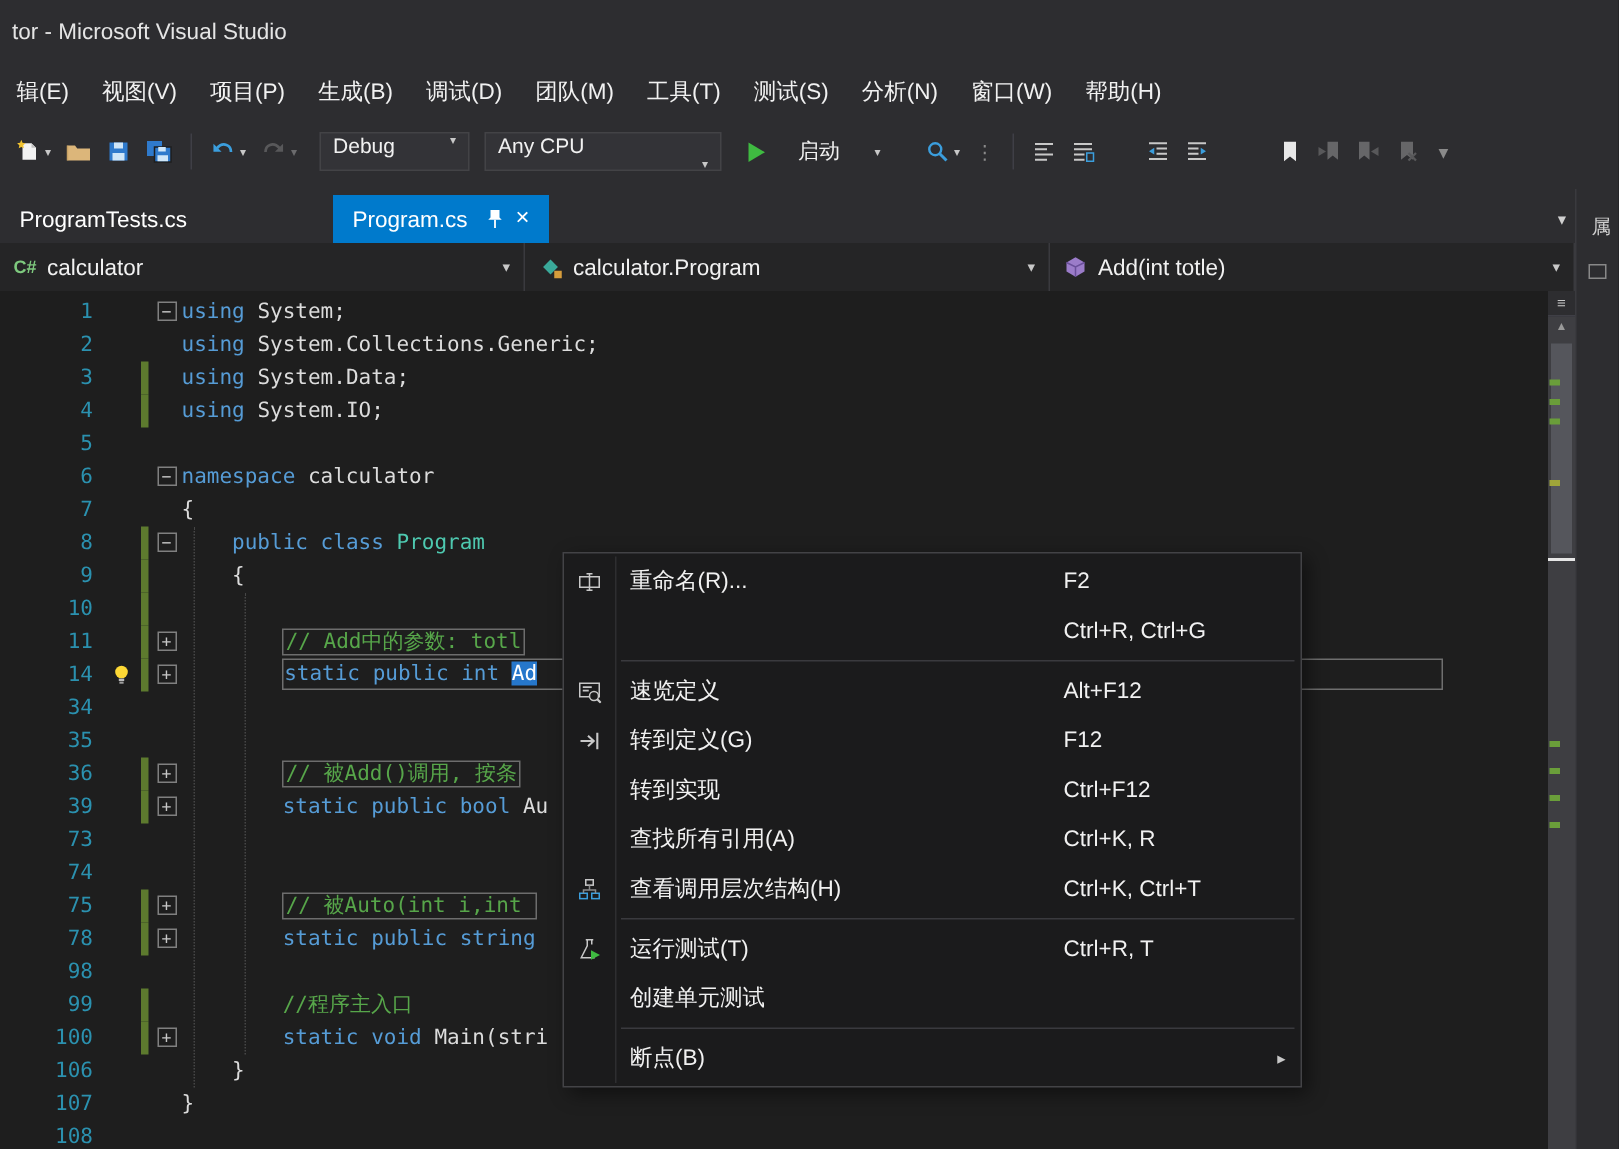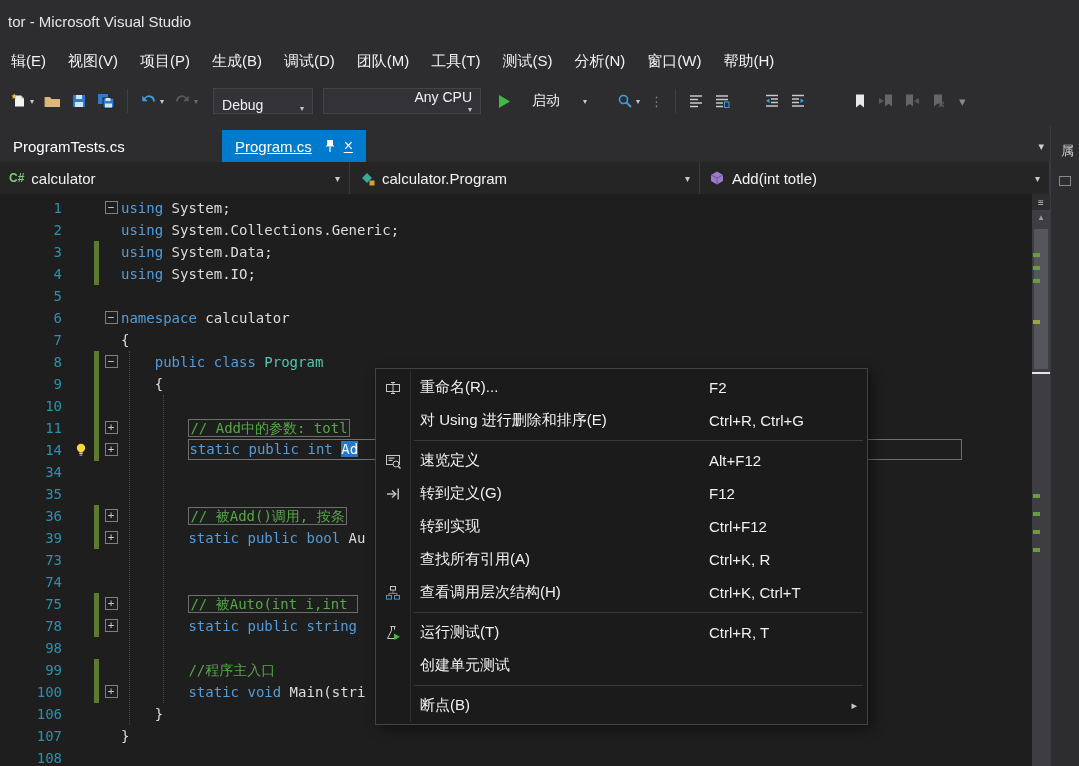--- a/index.html
+++ b/index.html
@@ -12,35 +12,35 @@
             font-size:15px;color:#e5e5e5;}
   .menubar{height:34px;display:flex;align-items:flex-end;font-size:15px;}
   .menu-item{padding:5px 11px;cursor:default;}
 
   .toolbar{height:50px;display:flex;align-items:center;padding:0 6px;}
   .tbtn{display:flex;align-items:center;padding:4px 3px;margin:0 2px;}
   .tbtn svg{display:block;}
   .caret{font-size:8px;color:#c8c8c8;margin-left:3px;}
   .tsep{width:1px;height:24px;background:#3f3f46;margin:0 7px;}
   .combo{width:100px;height:26px;background:#333337;border:1px solid #434346;
-         display:flex;align-items:flex-end;font-size:14px;padding:0 8px;margin-left:10px;}
+         display:flex;align-items:flex-start;font-size:14px;padding:0 8px;margin-left:10px;}
   .combo.wide{width:158px;flex-direction:column;}
   .combo .caret{margin-left:auto;}
   .start{margin-left:14px;font-size:14px;}
   .lblstart{margin:0 20px;text-align:right;}
   .disabled{opacity:.4;}
   .ogrip{color:#8a8a8a;font-size:13px;margin:0 5px;}
   .bmgroup{margin-left:36px;display:flex;}
 
   
   .maincol{width:1050px;}
   .tabbar{height:32px;margin-top:4px;display:flex;position:relative;}
   .tab{display:flex;align-items:center;padding:0 13px;font-size:15px;color:#fff;}
   .tab:first-child{min-width:222px;}
-  .tab.active{background:var(--accent,#007acc);text-decoration:underline;}
+  .tab.active{background:var(--accent,#007acc);}
   .tab .pin{margin-left:12px;display:flex;}
   .tab .closex{margin-left:8px;font-size:16px;line-height:14px;color:#fff;}
   .tab-dd{position:absolute;right:6px;top:10px;color:#d0d0d0;font-size:11px;}
 
   .navbar{height:32px;background:#252526;display:flex;}
   .nav-dd{flex:1;display:flex;align-items:center;padding:0 9px;font-size:15px;
           border-right:1px solid #3a3a3e;}
   .nav-dd .icn{margin-right:7px;display:flex;}
   .nav-dd .ddcaret{margin-left:auto;font-size:10px;color:#c8c8c8;}
   .csbadge{font-weight:bold;font-size:12px;color:#7ec97e;}
@@ -588,21 +588,20 @@
         <svg width="16" height="16">
           <rect x="1.5" y="4.5" width="13" height="7" fill="none" stroke="#c8c8c8"></rect>
           <path d="M6 2.5h4M8 2.5v11M6 13.5h4" stroke="#c8c8c8" fill="none"></path>
         </svg>
       </span>
       <span class="lbl">重命名(R)...</span>
       <span class="sc">F2</span>
     </div>
     <div class="mi">
       <span class="ic"></span>
-      <span class="lbl">对 Using 进行删除和排序(E)</span>
       <span class="sc">Ctrl+R, Ctrl+G</span>
     </div>
     <div class="msep"></div>
     <div class="mi">
       <span class="ic">
         <svg width="16" height="16">
           <rect x="1.5" y="2.5" width="13" height="9" fill="none" stroke="#c8c8c8"></rect>
           <rect x="3.5" y="4.5" width="6" height="1.2" fill="#c8c8c8"></rect>
           <rect x="3.5" y="6.8" width="4" height="1.2" fill="#c8c8c8"></rect>
           <circle cx="11" cy="11" r="3" fill="#1b1b1c" stroke="#c8c8c8"></circle>

